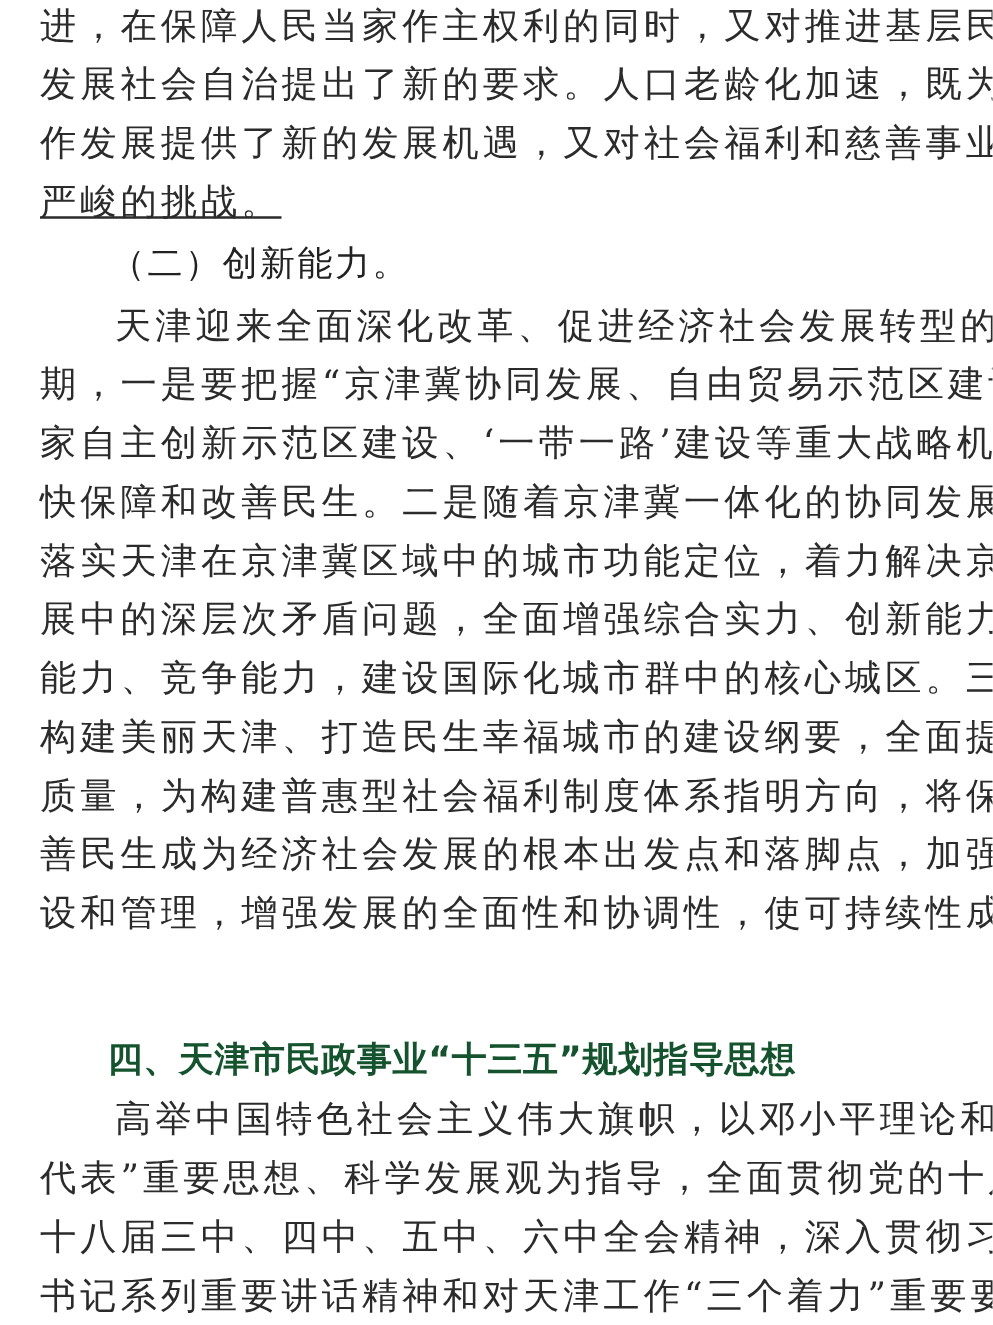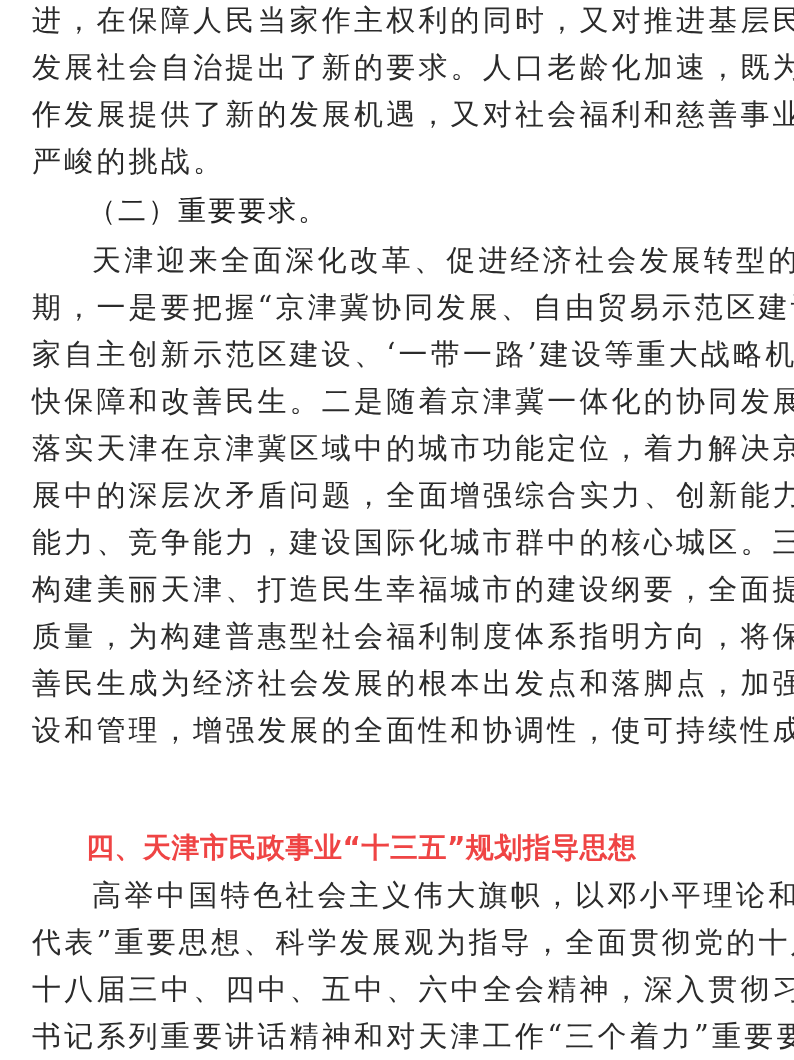--- a/index.html
+++ b/index.html
@@ -10,44 +10,44 @@
     position: relative;
   }
   .page { position: absolute; left: 0; top: 0; width: 794px; height: 1060px; }
   .line {
     position: absolute; left: 32px; width: 730px;
     font-size: 29px; line-height: 40px; height: 40px;
     white-space: nowrap; letter-spacing: 3.2px;
     text-align: justify; text-align-last: justify;
     color: #2b2b2b;
   }
-  .line.last { text-align-last: left; }
+  .line.last { text-align-last: left; text-decoration: underline; }
   .line.indent { left: 92px; width: 670px; }
   .subhead {
     position: absolute; left: 88px; font-size: 28px; line-height: 40px;
     letter-spacing: 2px; color: #222;
   }
   .heading {
     position: absolute; left: 86px;
     font-family: "DejaVu Sans", "Liberation Sans", sans-serif;
-    font-weight: bold; font-size: 28px; line-height: 40px; color: #ef4444;
+    font-weight: bold; font-size: 28px; line-height: 40px; color: #14532d;
     letter-spacing: 0.5px;
   }
 </style>
 </head>
 <body>
 
 <div class="page">
 
   <div class="line" style="top:0px">进，在保障人民当家作主权利的同时，又对推进基层民主建设、</div>
   <div class="line" style="top:47px">发展社会自治提出了新的要求。人口老龄化加速，既为民政工</div>
   <div class="line" style="top:94px">作发展提供了新的发展机遇，又对社会福利和慈善事业提出了</div>
   <div class="line last" style="top:141px">严峻的挑战。</div>
 
-  <div class="subhead" style="top:191px">（二）重要要求。</div>
+  <div class="subhead" style="top:191px">（二）创新能力。</div>
 
   <div class="line indent" style="top:240px">天津迎来全面深化改革、促进经济社会发展转型的关键时</div>
   <div class="line" style="top:287px">期，一是要把握“京津冀协同发展、自由贸易示范区建设、国</div>
   <div class="line" style="top:334px">家自主创新示范区建设、‘一带一路’建设等重大战略机遇，加</div>
   <div class="line" style="top:381px">快保障和改善民生。二是随着京津冀一体化的协同发展，认真</div>
   <div class="line" style="top:428px">落实天津在京津冀区域中的城市功能定位，着力解决京津冀发</div>
   <div class="line" style="top:475px">展中的深层次矛盾问题，全面增强综合实力、创新能力、服务</div>
   <div class="line" style="top:522px">能力、竞争能力，建设国际化城市群中的核心城区。三是基于</div>
   <div class="line" style="top:569px">构建美丽天津、打造民生幸福城市的建设纲要，全面提升民生</div>
   <div class="line" style="top:616px">质量，为构建普惠型社会福利制度体系指明方向，将保障和改</div>

